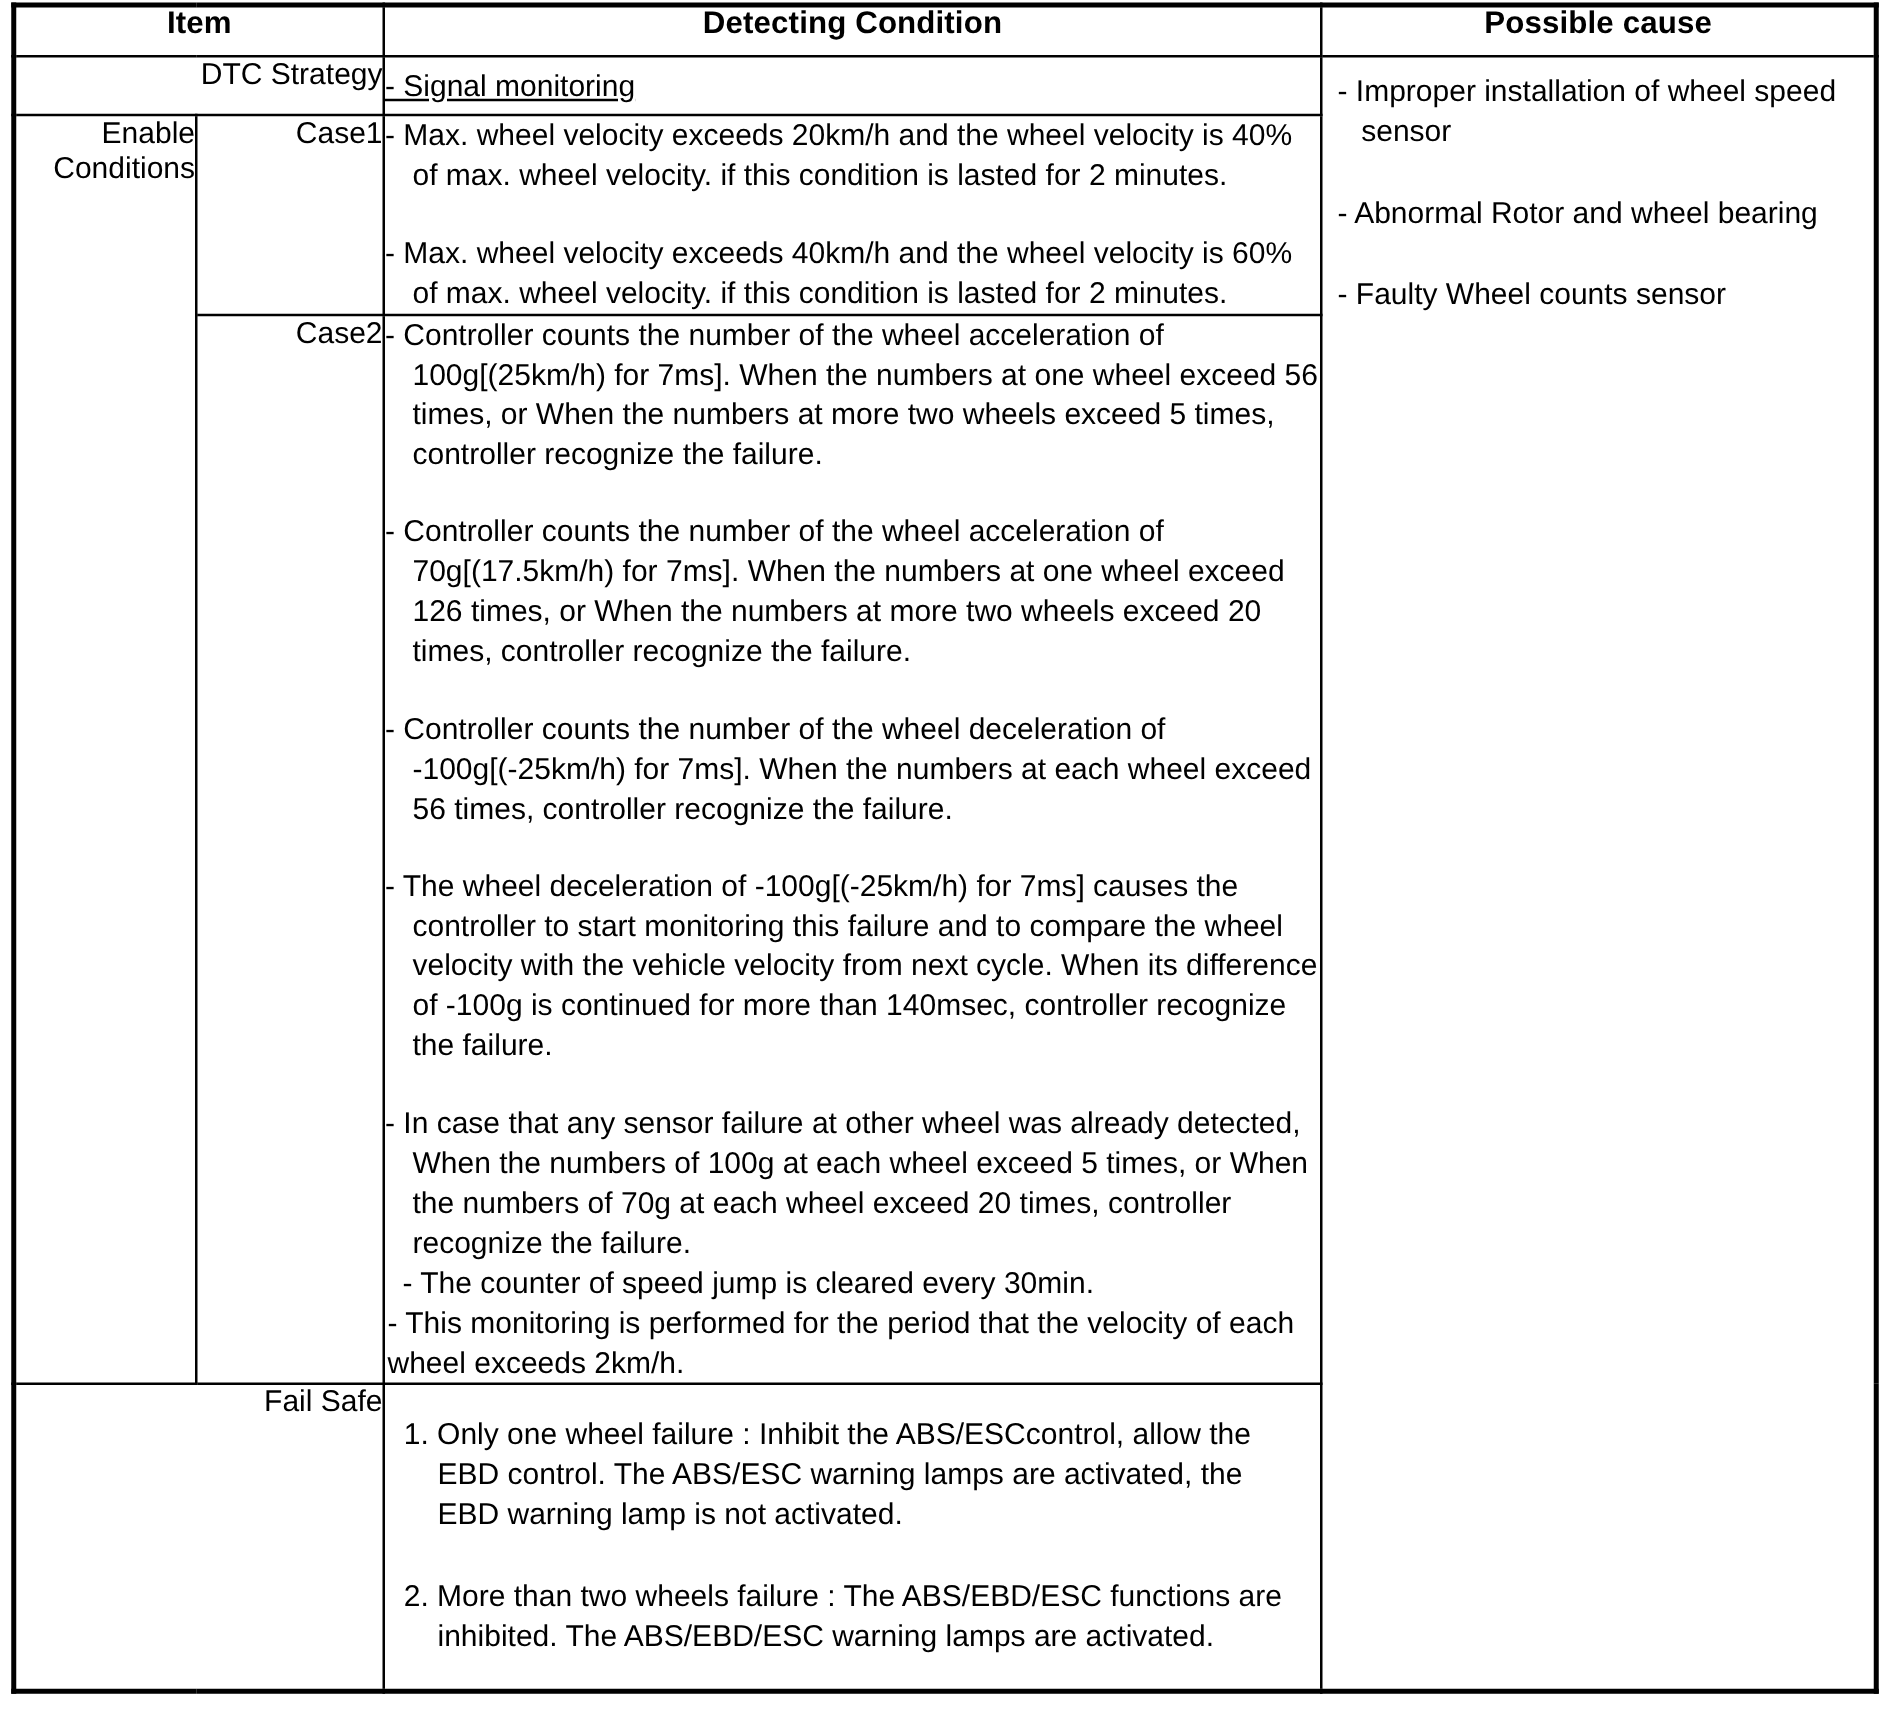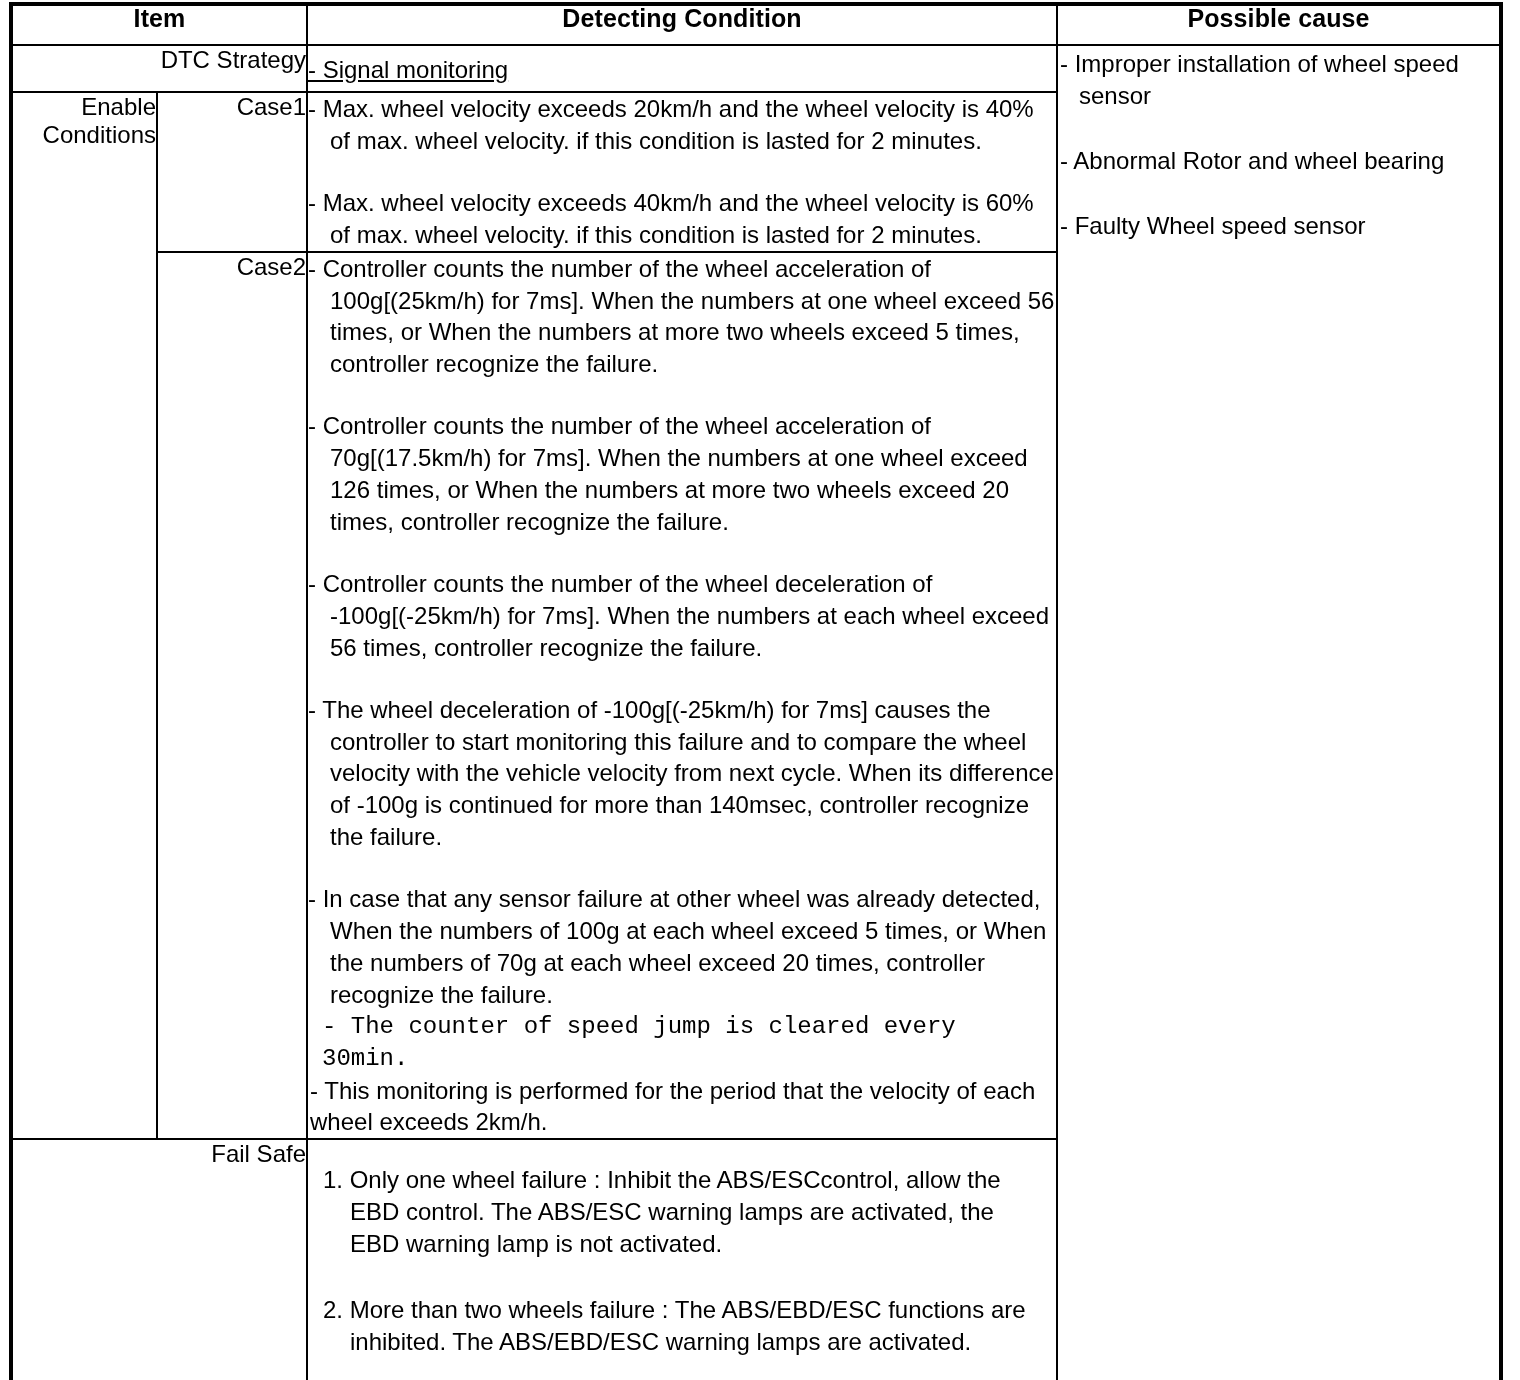--- a/index.html
+++ b/index.html
@@ -78,21 +78,21 @@
   }
   .numpara {
     margin: 15px;
     padding-left: 27px;
     text-indent: -27px;
   }
   .numpara + .numpara {
     margin-top: 34px;
   }
   .cause-item {
-    margin: 2px;
+    margin: 12px;
     padding-left: 19px;
     text-indent: -19px;
   }
   .cause-item + .cause-item {
     margin-top: 33px;
   }
   .vmid {
     display: block;
   }
 </style>
@@ -118,21 +118,21 @@
 
       <tr>
         <td class="item-cell" colspan="2" style="height:45px;">DTC Strategy</td>
         <td class="cond-cell" style="padding-top:8px;text-decoration:underline;">
           <div class="para">- Signal monitoring</div>
         </td>
         <td class="cause-cell" rowspan="4">
           <div>
             <div class="cause-item">- Improper installation of wheel speed sensor</div>
             <div class="cause-item">- Abnormal Rotor and wheel bearing</div>
-            <div class="cause-item">- Faulty Wheel speed sensor</div>
+            <div class="cause-item">- Faulty Wheel counts sensor</div>
           </div>
         </td>
       </tr>
 
       <tr>
         <td class="item-cell" rowspan="2">
           <span class="vmid">Enable</span>
           <span class="vmid">Conditions</span>
         </td>
         <td class="item-cell">Case1</td>
@@ -143,21 +143,21 @@
       </tr>
 
       <tr>
         <td class="item-cell">Case2</td>
         <td class="cond-cell">
           <div class="para">- Controller counts the number of the wheel acceleration of 100g[(25km/h) for 7ms]. When the numbers at one wheel exceed 56 times, or When the numbers at more two wheels exceed 5 times, controller recognize the failure.</div>
           <div class="para">- Controller counts the number of the wheel acceleration of 70g[(17.5km/h) for 7ms]. When the numbers at one wheel exceed 126 times, or When the numbers at more two wheels exceed 20 times, controller recognize the failure.</div>
           <div class="para">- Controller counts the number of the wheel deceleration of -100g[(-25km/h) for 7ms]. When the numbers at each wheel exceed 56 times, controller recognize the failure.</div>
           <div class="para">- The wheel deceleration of -100g[(-25km/h) for 7ms] causes the controller to start monitoring this failure and to compare the wheel velocity with the vehicle velocity from next cycle. When its difference of -100g is continued for more than 140msec, controller recognize the failure.</div>
           <div class="para tight">- In case that any sensor failure at other wheel was already detected, When the numbers of 100g at each wheel exceed 5 times, or When the numbers of 70g at each wheel exceed 20 times, controller recognize the failure.</div>
-          <div class="para tight" style="padding-left:14px;text-indent:0;font-family:Liberation Mono, monospace;">- The counter of speed jump is cleared every 30min.</div>
+          <div class="para tight" style="padding-left:14px;text-indent:0;">- The counter of speed jump is cleared every 30min.</div>
           <div class="para tight" style="padding-left:2px;text-indent:0;">- This monitoring is performed for the period that the velocity of each wheel exceeds 2km/h.</div>
         </td>
       </tr>
 
       <tr>
         <td class="item-cell" colspan="2">Fail Safe</td>
         <td class="cond-cell" style="padding-top:9px;padding-bottom:10px;">
           <div class="numpara">1. Only one wheel failure : Inhibit the ABS/ESCcontrol, allow the EBD control. The ABS/ESC warning lamps are activated, the EBD warning lamp is not activated.</div>
           <div class="numpara">2. More than two wheels failure : The ABS/EBD/ESC functions are inhibited. The ABS/EBD/ESC warning lamps are activated.</div>
         </td>

